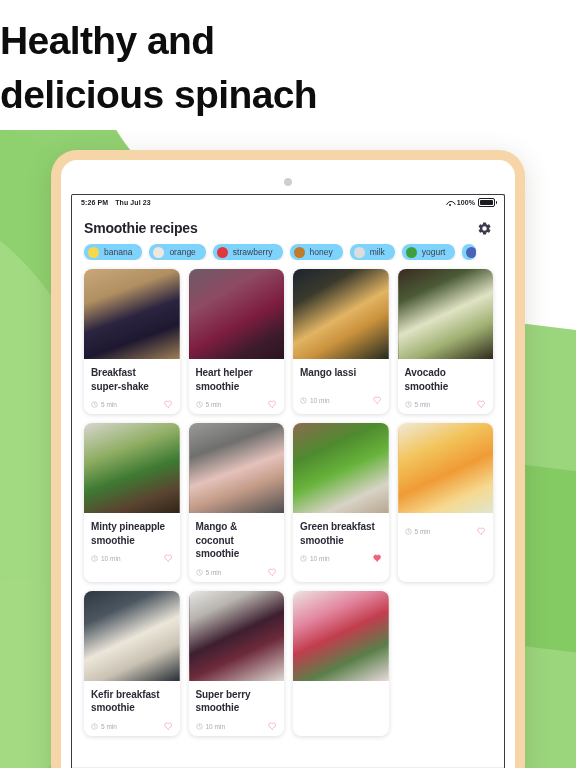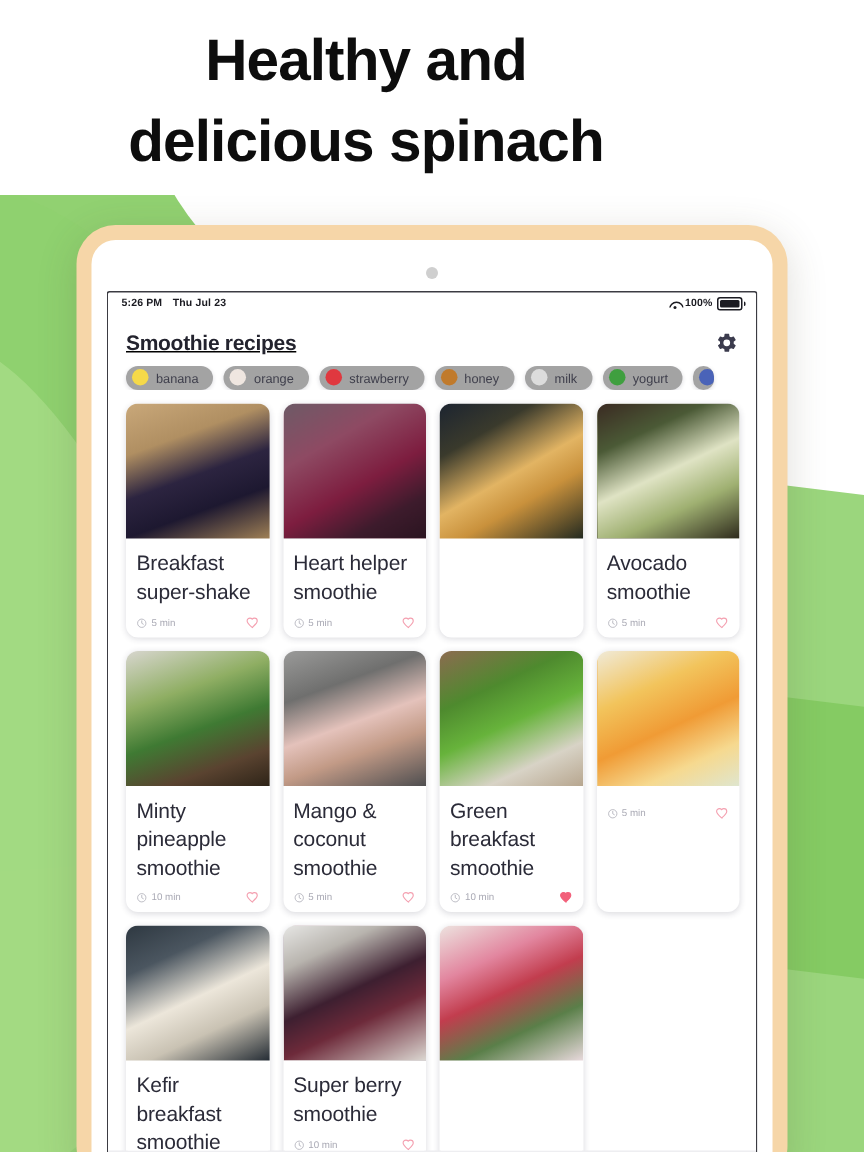--- a/index.html
+++ b/index.html
@@ -42,21 +42,21 @@
   .hero-white{
     position:absolute;left:90px;top:-200px;width:620px;height:460px;
     background:#ffffff;border-radius:0 0 300px 300px/0 0 220px 220px;
   }
   .hero-white2{
     position:absolute;left:0;top:-200px;width:576px;height:330px;background:#fff;
   }
 
   
   .heading{
-    position:absolute;left:0;top:14px;width:488px;text-align:center;
+    position:absolute;left:0;top:14px;width:488px;text-align:left;
     font-size:39px;font-weight:bold;line-height:1.38;color:#0d0d0d;
     letter-spacing:-0.6px;z-index:6;
   }
   .heading span{display:block;}
 
   
   .tablet{
     position:absolute;left:51px;top:150px;width:474px;height:640px;
     background:#f6d6a8;
     border-radius:26px;
@@ -108,33 +108,32 @@
   }
   .battery::after{
     content:"";position:absolute;right:-3px;top:2px;width:1.5px;height:3px;
     background:#1b1b22;border-radius:0 1px 1px 0;
   }
 
   
   .app-header{
     flex:0 0 auto;display:flex;align-items:center;
     padding:10px 12px 8px 12px;
-    text-decoration:underline;
   }
   .app-title{font-size:14px;font-weight:bold;color:#23232e;letter-spacing:-.2px;}
   .gear{margin-left:auto;width:15px;height:15px;display:block;}
 
   
   .chips{
     flex:0 0 auto;display:flex;gap:7px;padding:0 0 0 12px;
     overflow:hidden;align-items:center;
   }
   .chip{
-    flex:0 0 auto;display:flex;align-items:flex-end;gap:5px;
-    background:#a3a3a3;border-radius:11px;
+    flex:0 0 auto;display:flex;align-items:center;gap:5px;
+    background:#7dd3fc;border-radius:11px;
     box-shadow:0 1px 3px rgba(40,40,60,.16);
     padding:3px 10px 3px 4px;height:16px;box-sizing:border-box;
   }
   .chip-emoji{
     width:11px;height:11px;border-radius:50%;display:block;flex:0 0 auto;
     font-size:9px;line-height:11px;text-align:center;
   }
   .chip-label{font-size:8.5px;color:#3e3e4b;white-space:nowrap;}
   .chip.partial{width:14px;overflow:hidden;padding-right:0;}
 
@@ -145,21 +144,21 @@
     gap:9px;padding:0 11px 0 12px;
   }
   .card{
     background:#ffffff;border-radius:8px;
     box-shadow:0 1px 4px rgba(40,40,60,.16);
     overflow:hidden;display:flex;flex-direction:column;
   }
   .thumb{height:90px;width:100%;background-size:cover;background-position:center;}
   .card-body{padding:7px 7px 5px 7px;display:flex;flex-direction:column;flex:1 1 auto;}
   .card-title{
-    font-size:14px;font-weight:normal;color:#2b2b38;line-height:1.35;
+    font-size:10px;font-weight:bold;color:#2b2b38;line-height:1.35;
     min-height:23px;letter-spacing:-.1px;
   }
   .card-foot{display:flex;align-items:center;margin-top:7px;}
   .time{display:flex;align-items:center;gap:3px;font-size:6.5px;color:#a9a9b4;}
   .clock{width:7px;height:7px;display:block;}
   .heart{margin-left:auto;width:9px;height:9px;display:block;}
 
   
   .tabbar{
     flex:0 0 auto;height:22px;background:#fbfbfb;border-top:1px solid #eeeef1;
@@ -272,20 +271,35 @@
                     <span>5 min</span>
                   </div>
                   <svg class="heart" viewBox="0 0 24 24">
                     <path d="M12 20.3l-1.5-1.35C5.3 14.3 2 11.4 2 7.8 2 5 4.2 2.8 7 2.8c1.6 0 3.1.75 4 1.9a5.05 5.05 0 0 1 4-1.9c2.8 0 5 2.2 5 5 0 3.6-3.3 6.5-8.5 11.15L12 20.3z" fill="none" stroke="#f4a0b0" stroke-width="2"></path>
                   </svg>
                 </div>
               </div>
             </div>
             <div class="card">
               <div class="thumb" style="background-image: linear-gradient(150deg, rgb(28, 36, 48) 0%, rgb(58, 58, 44) 25%, rgb(226, 180, 99) 52%, rgb(201, 145, 60) 68%, rgb(35, 42, 32) 100%);"></div>
+              <div class="card-body">
+                <div class="card-title">Mango lassi</div>
+                <div class="card-foot">
+                  <div class="time">
+                    <svg class="clock" viewBox="0 0 24 24">
+                      <circle cx="12" cy="12" r="9.5" fill="none" stroke="#b4b4bd" stroke-width="2"></circle>
+                      <path d="M12 6.5V12l3.6 2.2" fill="none" stroke="#b4b4bd" stroke-width="2" stroke-linecap="round"></path>
+                    </svg>
+                    <span>10 min</span>
+                  </div>
+                  <svg class="heart" viewBox="0 0 24 24">
+                    <path d="M12 20.3l-1.5-1.35C5.3 14.3 2 11.4 2 7.8 2 5 4.2 2.8 7 2.8c1.6 0 3.1.75 4 1.9a5.05 5.05 0 0 1 4-1.9c2.8 0 5 2.2 5 5 0 3.6-3.3 6.5-8.5 11.15L12 20.3z" fill="none" stroke="#f4a0b0" stroke-width="2"></path>
+                  </svg>
+                </div>
+              </div>
             </div>
             <div class="card">
               <div class="thumb" style="background-image: linear-gradient(155deg, rgb(58, 42, 34) 0%, rgb(75, 90, 54) 25%, rgb(223, 227, 196) 50%, rgb(159, 176, 113) 72%, rgb(46, 42, 28) 100%);"></div>
               <div class="card-body">
                 <div class="card-title">Avocado<br>smoothie</div>
                 <div class="card-foot">
                   <div class="time">
                     <svg class="clock" viewBox="0 0 24 24">
                       <circle cx="12" cy="12" r="9.5" fill="none" stroke="#b4b4bd" stroke-width="2"></circle>
                       <path d="M12 6.5V12l3.6 2.2" fill="none" stroke="#b4b4bd" stroke-width="2" stroke-linecap="round"></path>

